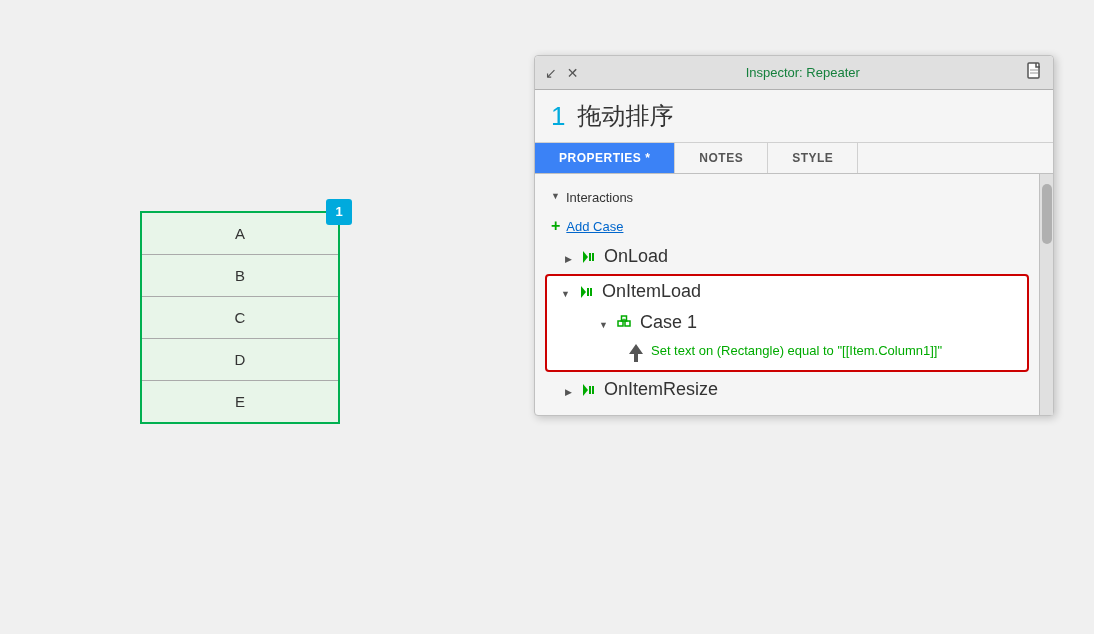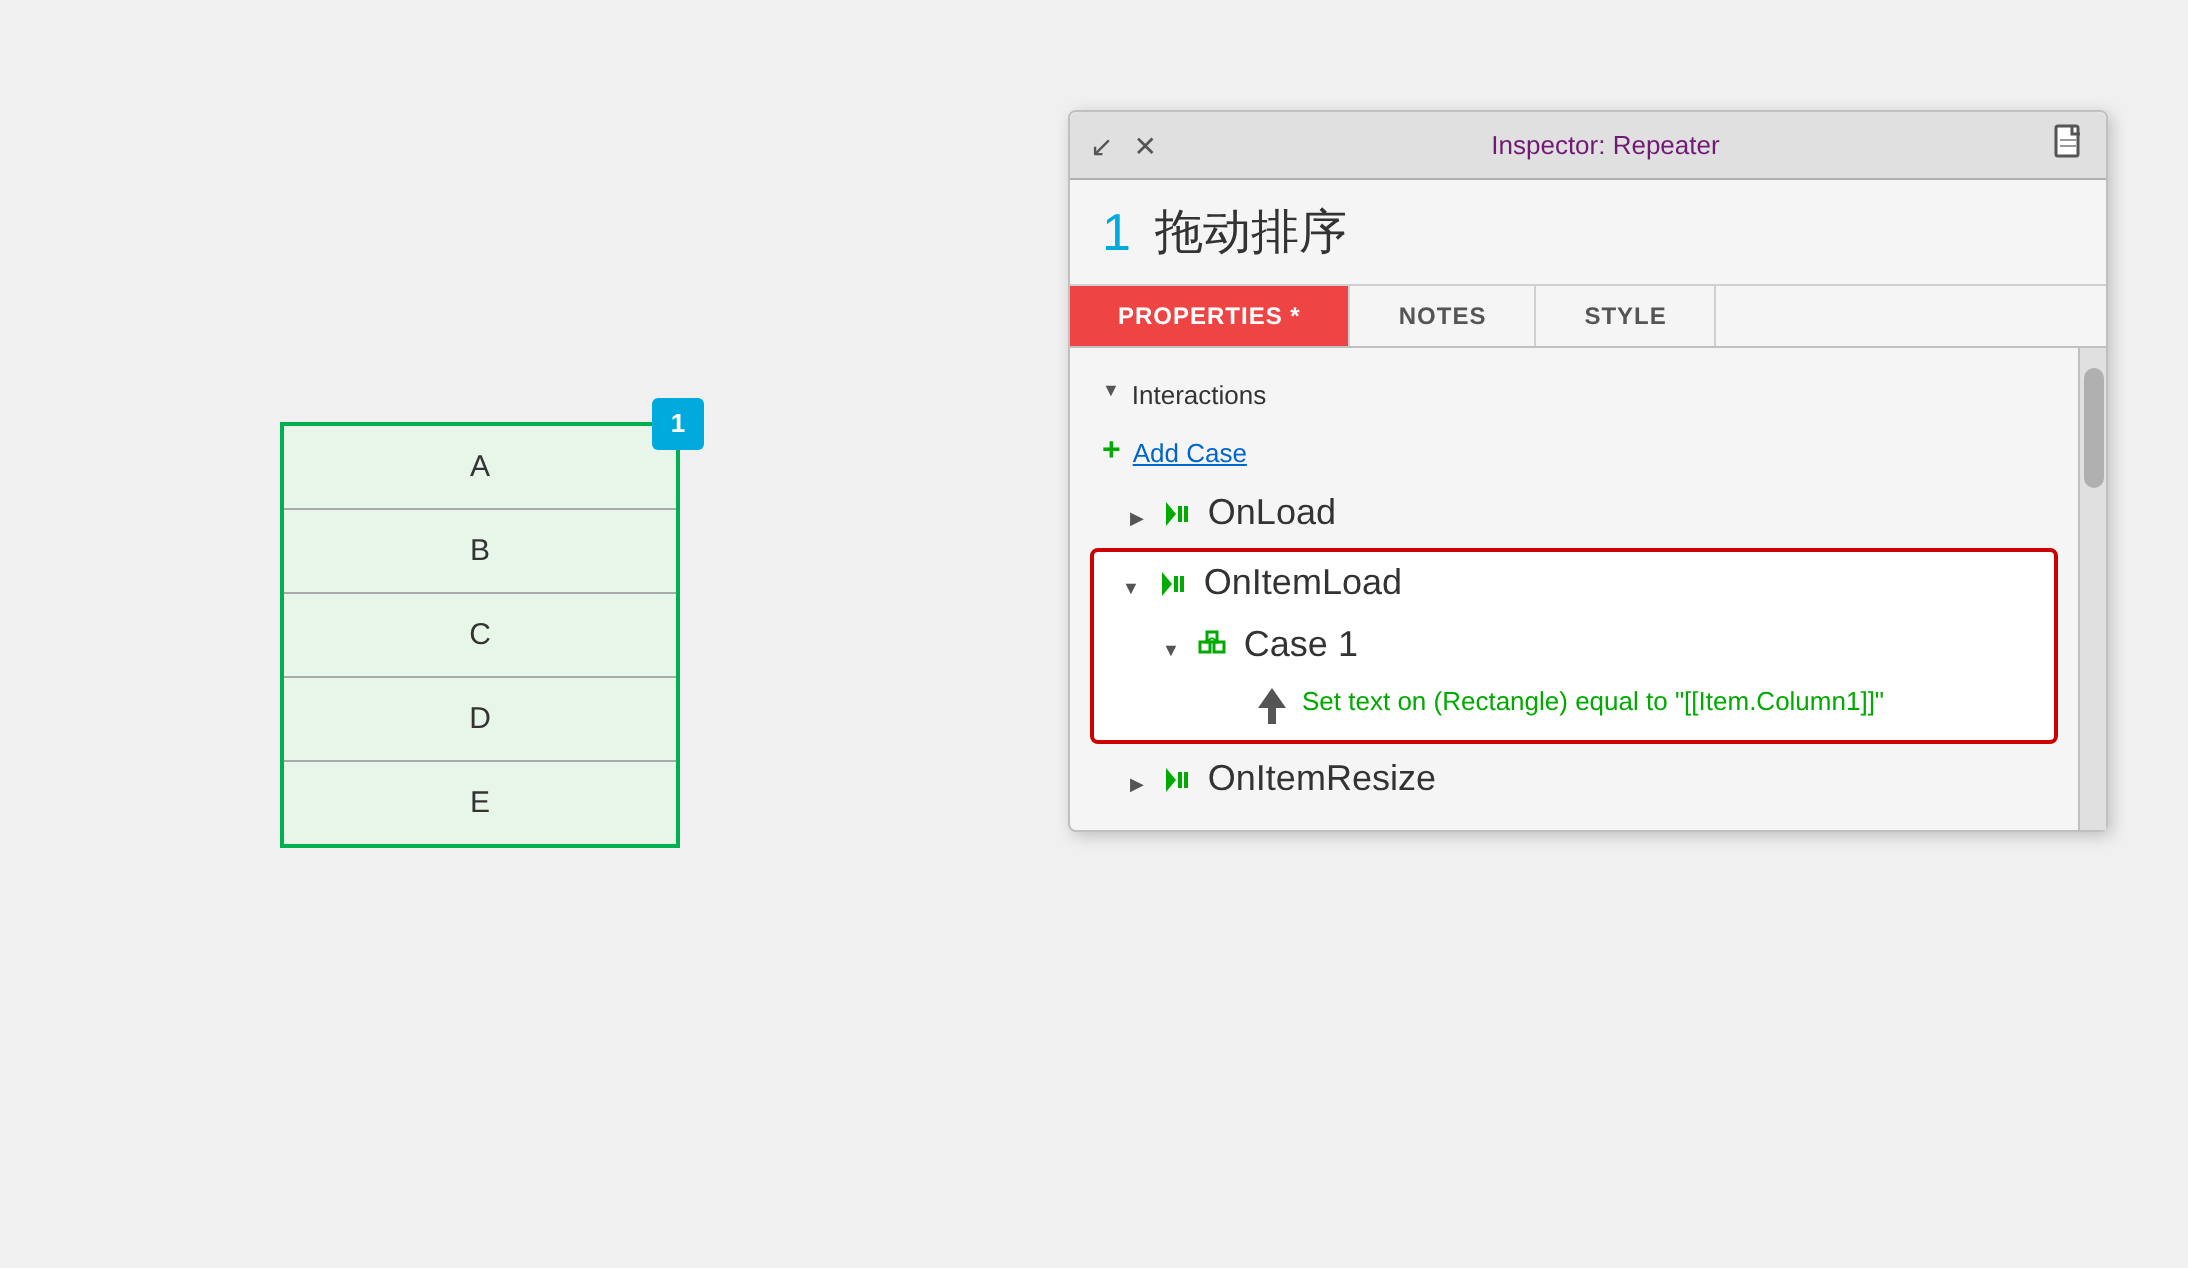--- a/index.html
+++ b/index.html
@@ -90,21 +90,21 @@
     }
 
     .titlebar-icon {
       font-size: 14px;
       color: #555;
       cursor: pointer;
     }
 
     .inspector-title {
       font-size: 13px;
-      color: #701a75;
+      color: #15803d;
       font-weight: 500;
     }
 
     .titlebar-doc-icon {
       font-size: 14px;
       color: #555;
     }
 
     
     .widget-header {
@@ -137,21 +137,21 @@
       padding: 8px 24px;
       font-size: 12px;
       font-weight: 600;
       letter-spacing: 0.5px;
       cursor: pointer;
       color: #555;
       border-right: 1px solid #d0d0d0;
     }
 
     .tab.active {
-      background: #ef4444;
+      background: #3b82f6;
       color: white;
     }
 
     
     .inspector-content {
       padding: 10px 0;
       position: relative;
     }
 
     .section-header {
@@ -322,21 +322,21 @@
       <div class="interaction-item" style="padding-left:14px;">
         <span class="tri-down"></span>
         <svg class="svg-icon" width="16" height="16" viewBox="0 0 16 16">
           <polygon points="3,2 3,14 8,8" fill="#00aa00"></polygon>
           <rect x="9" y="4" width="2" height="8" fill="#00aa00"></rect>
           <rect x="12" y="4" width="2" height="8" fill="#00aa00"></rect>
         </svg>
         <span>OnItemLoad</span>
       </div>
 
-      <div class="interaction-item" style="padding-left:34px;align-items:center;">
+      <div class="interaction-item" style="padding-left:52px;align-items:center;">
         <span class="tri-down"></span>
         <svg class="svg-icon" width="16" height="16" viewBox="0 0 16 16">
           <rect x="2" y="6" width="5" height="5" fill="none" stroke="#00aa00" stroke-width="1.5"></rect>
           <rect x="9" y="6" width="5" height="5" fill="none" stroke="#00aa00" stroke-width="1.5"></rect>
           <rect x="5.5" y="1" width="5" height="5" fill="none" stroke="#00aa00" stroke-width="1.5"></rect>
           <line x1="4.5" y1="6" x2="8" y2="4" stroke="#00aa00" stroke-width="1"></line>
           <line x1="11.5" y1="6" x2="8" y2="4" stroke="#00aa00" stroke-width="1"></line>
         </svg>
         <span>Case 1</span>
       </div>

